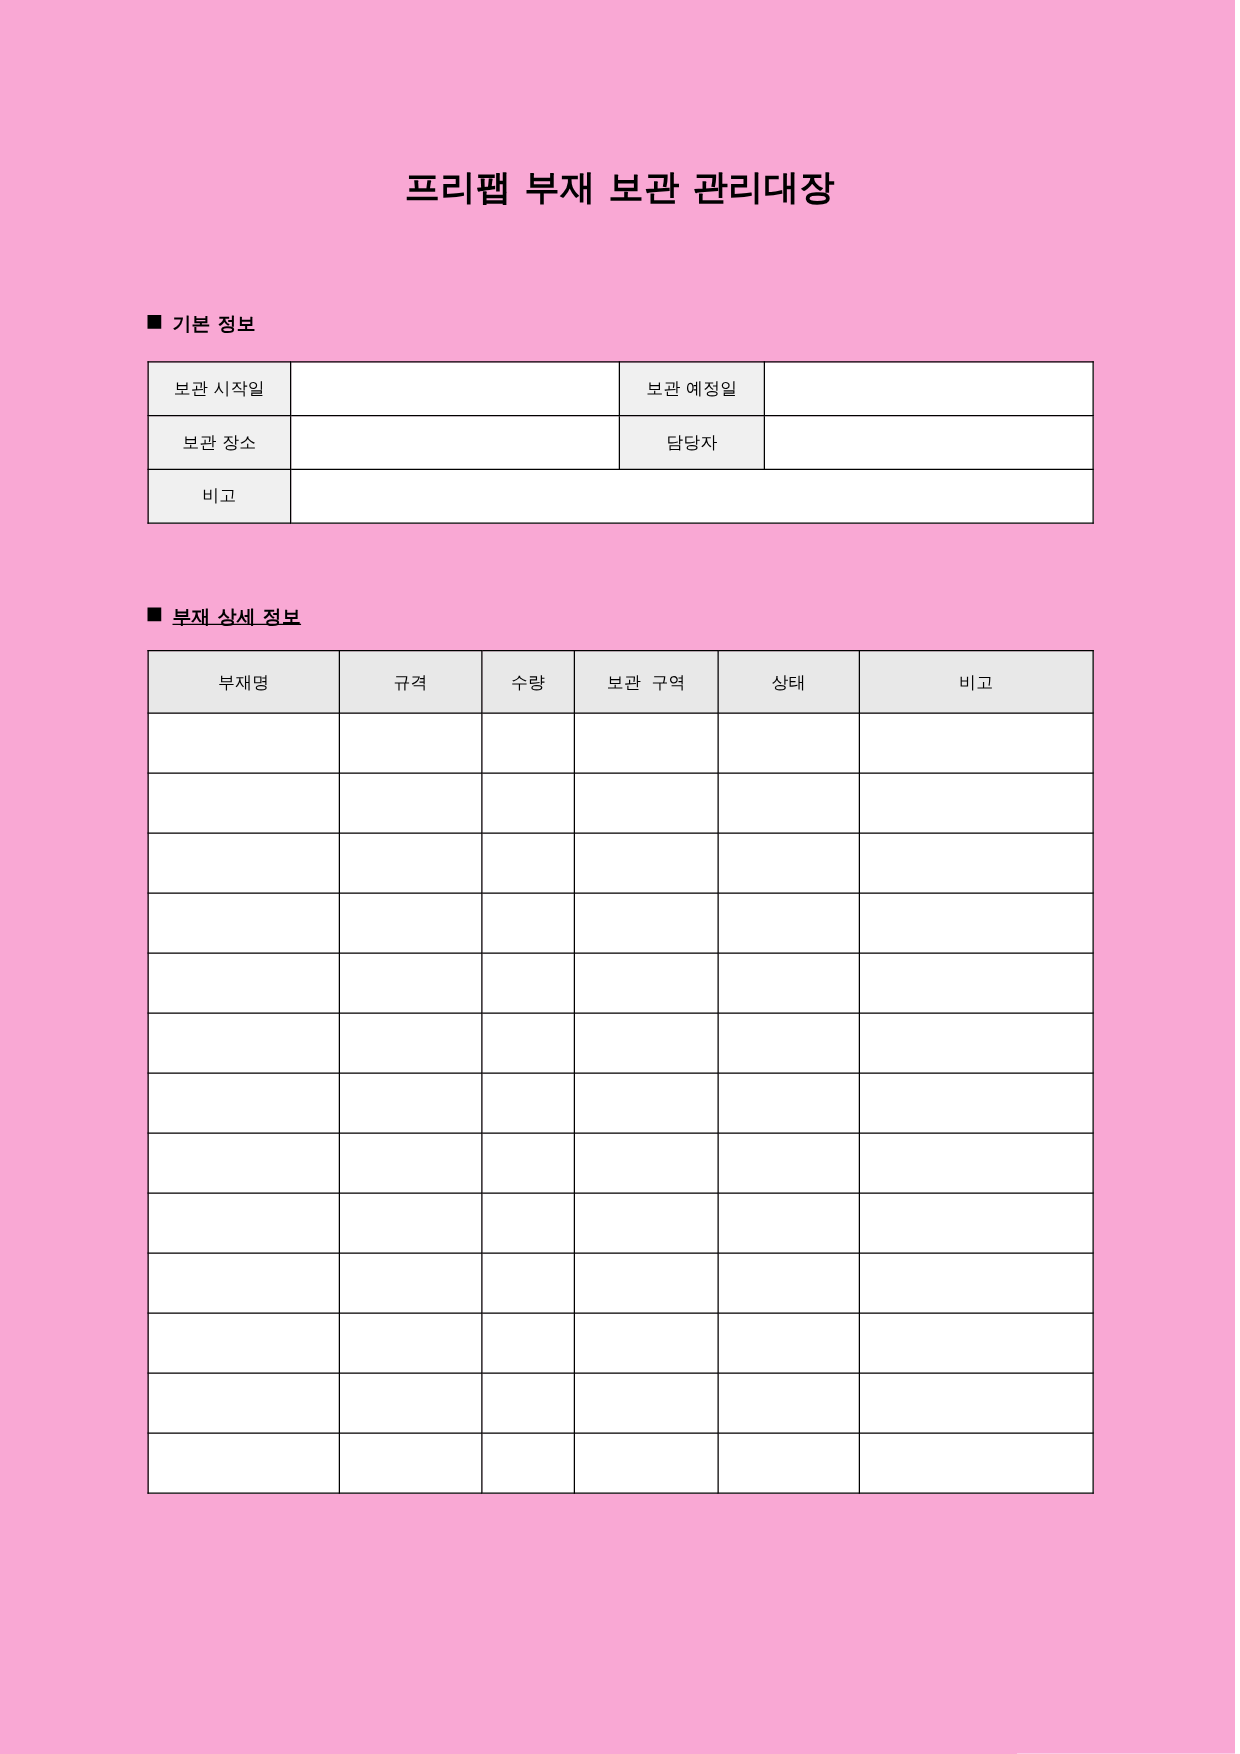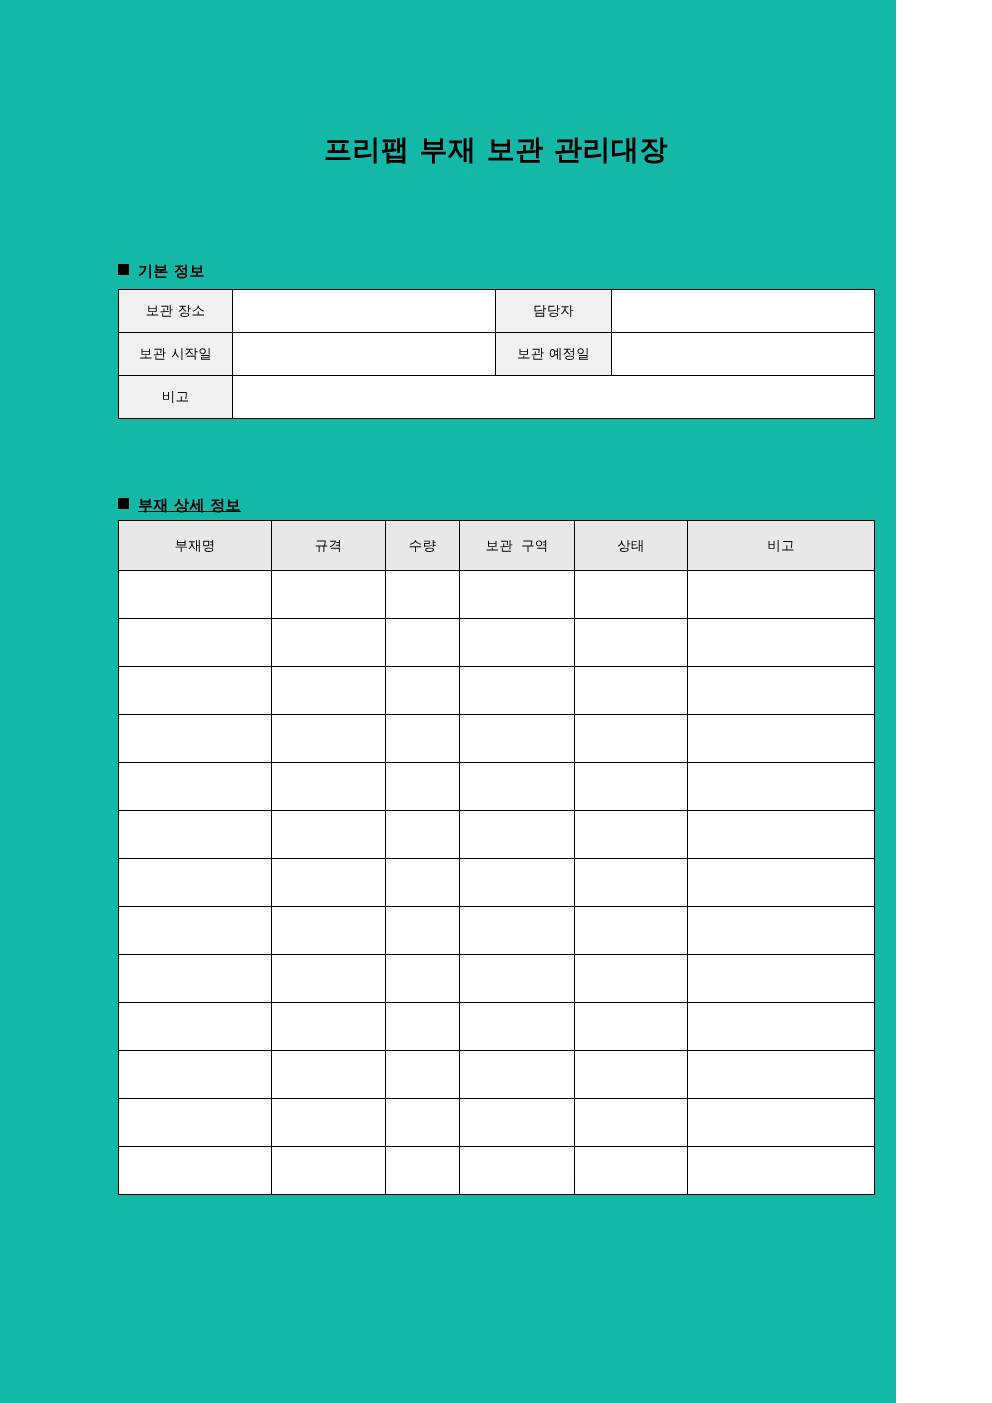--- a/index.html
+++ b/index.html
@@ -10,24 +10,24 @@
   }
   body {
     width: 992px;
     height: 1403px;
     font-family: "DejaVu Sans", "Liberation Sans", sans-serif;
     color: #000000;
     -webkit-font-smoothing: antialiased;
   }
   .page {
     position: relative;
-    width: 896px;
+    width: 988px;
     height: 1403px;
     box-sizing: border-box;
-    background: #14b8a6;
+    background: #f9a8d4;
     overflow: hidden;
   }
 
   
   .doc-title {
     position: absolute;
     left: 0;
     top: 133px;
     width: 992px;
     text-align: center;
@@ -38,21 +38,20 @@
   }
 
   
   .section-heading {
     position: absolute;
     left: 118px;
     font-size: 15px;
     font-weight: bold;
     letter-spacing: 0.3px;
     white-space: nowrap;
-    margin-top: 12px;
   }
   .section-heading .bullet {
     display: inline-block;
     width: 11px;
     height: 11px;
     background: #000000;
     margin-right: 9px;
     vertical-align: 1px;
   }
   #heading-basic { top: 250px; }
@@ -131,29 +130,29 @@
 
   <table class="form-table" id="table-basic-info">
     <colgroup>
       <col class="c-lbl-a">
         <col class="c-val-a">
         <col class="c-lbl-b">
         <col class="c-val-b">
     </colgroup>
     <tbody>
       <tr>
+        <td class="lbl">보관 시작일</td>
+        <td class="val"></td>
+        <td class="lbl">보관 예정일</td>
+        <td class="val"></td>
+      </tr>
+      <tr>
         <td class="lbl">보관 장소</td>
         <td class="val"></td>
         <td class="lbl">담당자</td>
-        <td class="val"></td>
-      </tr>
-      <tr>
-        <td class="lbl">보관 시작일</td>
-        <td class="val"></td>
-        <td class="lbl">보관 예정일</td>
         <td class="val"></td>
       </tr>
       <tr>
         <td class="lbl">비고</td>
         <td class="val" colspan="3"></td>
       </tr>
     </tbody>
   </table>
 
   <div class="section-heading" id="heading-detail">

